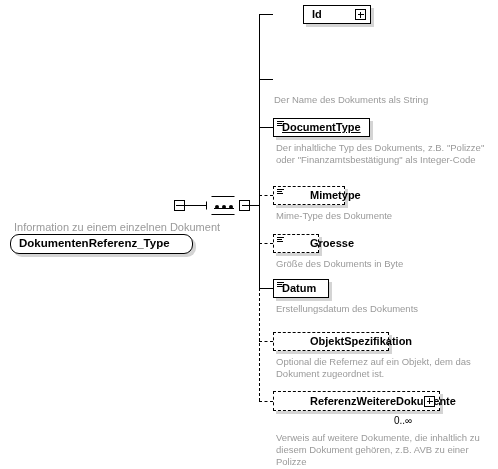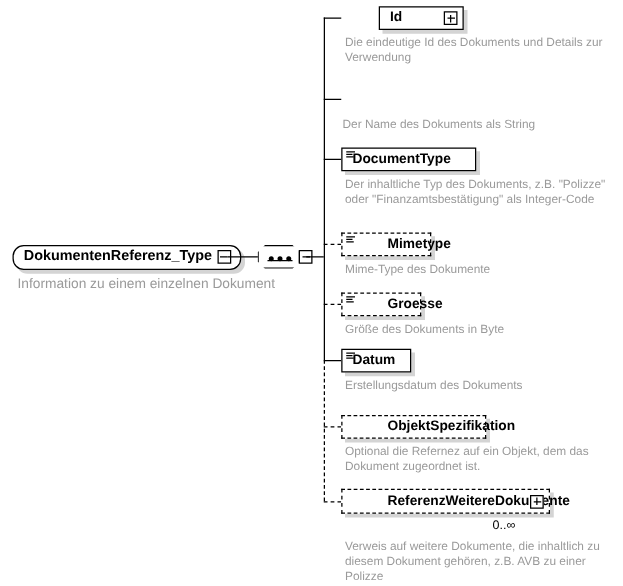--- a/index.html
+++ b/index.html
@@ -26,20 +26,21 @@
   .root-shape{
     position:relative;
     height:20px;
     border:1px solid #000;
     border-radius:9px;
     background:#fff;
     box-sizing:border-box;
     padding:0 22px 0 8px;
     display:flex;align-items:center;
     box-shadow:3px 3px 0 0 #d4d4d4;
+    margin-top:38px;
   }
   .root-shape .label{
     font-size:11.5px;font-weight:bold;color:#000;
     white-space:nowrap;line-height:1;
   }
   .root-desc{
     position:absolute;left:14px;top:221px;
     font-size:11px;color:#9a9a9a;white-space:nowrap;
   }
 
@@ -153,28 +154,27 @@
 
   <div class="vline-dash" style="left:259px;top:288px;height:113px;"></div>
 
   <div class="hline-solid" style="left:259px;top:14px;width:14px;"></div>
   <div class="elem" style="left:273px;top:5px;padding-left:30px;">
     <div class="ebox solid haspad" style="width:68px;">
       <span class="ename">Id</span>
       <div class="expander plus" style="right:4px;top:3px;"></div>
     </div>
   </div>
-  <div class="edesc" style="left:276px;top:29px;">Die eindeutige Id des Dokuments und Details zur Verwendung</div>
 
   <div class="hline-solid" style="left:259px;top:79px;width:14px;"></div>
   <div class="edesc" style="left:274px;top:94px;">Der Name des Dokuments als String</div>
 
   <div class="hline-solid" style="left:259px;top:127px;width:14px;"></div>
   <div class="elem" style="left:273px;top:118px;">
-    <div class="ebox solid" style="width:108px;">
+    <div class="ebox solid" style="width:97px;text-decoration:underline;">
       <div class="typeglyph">
           <i></i>
           <i></i>
           <i></i>
         </div>
       <span class="ename">DocumentType</span>
     </div>
   </div>
   <div class="edesc" style="left:276px;top:142px;">Der inhaltliche Typ des Dokuments, z.B. "Polizze" oder "Finanzamtsbestätigung" als Integer-Code</div>
 
@@ -186,21 +186,21 @@
           <i></i>
           <i></i>
         </div>
       <span class="ename">Mimetype</span>
     </div>
   </div>
   <div class="edesc" style="left:276px;top:210px;">Mime-Type des Dokumente</div>
 
   <div class="hline-dash" style="left:259px;top:243px;width:14px;"></div>
   <div class="elem" style="left:273px;top:234px;">
-    <div class="ebox dashed" style="width:64px;">
+    <div class="ebox dashed" style="width:46px;">
       <div class="typeglyph">
           <i></i>
           <i></i>
           <i></i>
         </div>
       <span class="ename">Groesse</span>
     </div>
   </div>
   <div class="edesc" style="left:276px;top:258px;">Größe des Dokuments in Byte</div>
 

